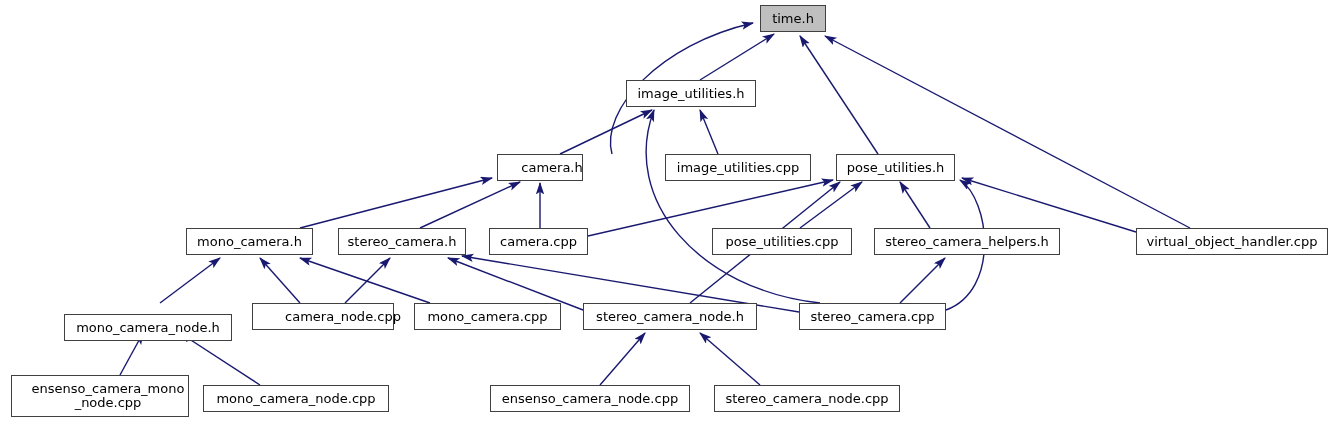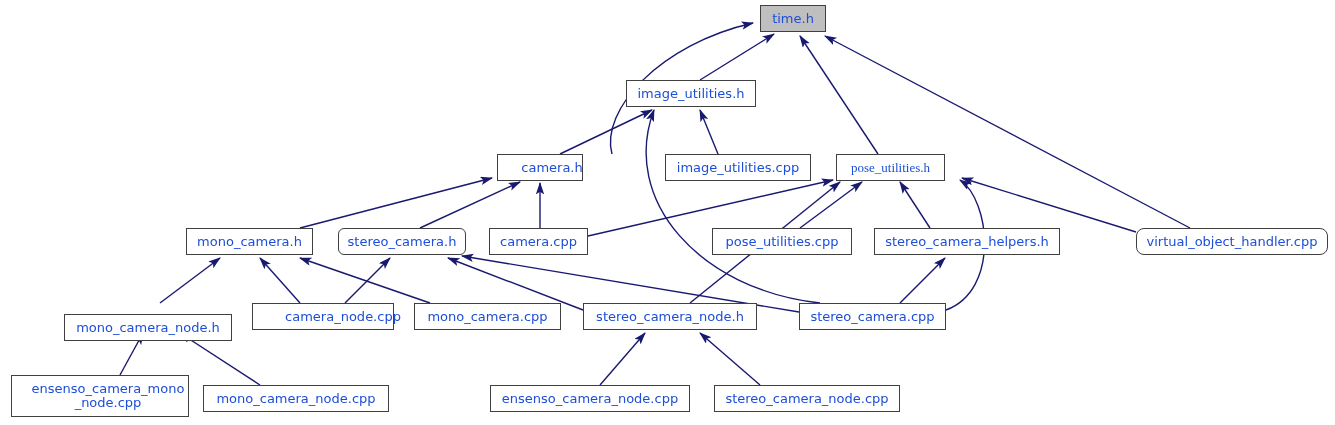--- a/index.html
+++ b/index.html
@@ -4,21 +4,21 @@
 <style>
   html,body{margin:0;padding:0;background:#ffffff;}
   body{font-family:"DejaVu Sans","Liberation Sans",sans-serif;}
   #graph{position:relative;width:1335px;height:425px;background:#fff;overflow:hidden;}
   #edge-layer{position:absolute;left:0;top:0;width:1335px;height:425px;}
   .node{
     position:absolute;
     box-sizing:border-box;
     border:1px solid #404040;
     background:#ffffff;
-    color:#1d4ed8;
+    color:#000000;
     font-size:13px;
     line-height:14px;
     display:flex;
     align-items:center;
     justify-content:center;
     text-align:center;
     white-space:pre-line;
     letter-spacing:0px;
   }
   .node.root{
@@ -65,27 +65,27 @@
         <path d="M 260,385 L 180,333" fill="none" stroke="#191970" stroke-width="1.4" marker-end="url(#arrowhead)"></path>
         <path d="M 600,385 L 645,333" fill="none" stroke="#191970" stroke-width="1.4" marker-end="url(#arrowhead)"></path>
         <path d="M 760,385 L 700,333" fill="none" stroke="#191970" stroke-width="1.4" marker-end="url(#arrowhead)"></path>
       </g>
   </svg>
   <div id="nodes">
       <div class="node root" style="left: 760px; top: 5px; width: 66px; height: 27px;"><span class="node-label">time.h</span></div>
       <div class="node" style="left: 626px; top: 80px; width: 130px; height: 27px;"><span class="node-label">image_utilities.h</span></div>
       <div class="node" style="left: 497px; top: 154px; width: 86px; height: 27px; padding-left: 24px;"><span class="node-label">camera.h</span></div>
       <div class="node" style="left: 665px; top: 154px; width: 146px; height: 27px;"><span class="node-label">image_utilities.cpp</span></div>
-      <div class="node" style="left: 836px; top: 154px; width: 109px; height: 27px; font-family: Liberation Serif, serif;"><span class="node-label">pose_utilities.h</span></div>
+      <div class="node" style="left: 836px; top: 154px; width: 119px; height: 27px;"><span class="node-label">pose_utilities.h</span></div>
       <div class="node" style="left: 186px; top: 228px; width: 127px; height: 27px;"><span class="node-label">mono_camera.h</span></div>
-      <div class="node" style="left: 338px; top: 228px; width: 128px; height: 27px; border-radius: 6px;"><span class="node-label">stereo_camera.h</span></div>
+      <div class="node" style="left: 338px; top: 228px; width: 128px; height: 27px;"><span class="node-label">stereo_camera.h</span></div>
       <div class="node" style="left: 489px; top: 228px; width: 99px; height: 27px;"><span class="node-label">camera.cpp</span></div>
       <div class="node" style="left: 712px; top: 228px; width: 140px; height: 27px;"><span class="node-label">pose_utilities.cpp</span></div>
       <div class="node" style="left: 874px; top: 228px; width: 186px; height: 27px; text-align: center;"><span class="node-label">stereo_camera_helpers.h</span></div>
-      <div class="node" style="left: 1136px; top: 228px; width: 192px; height: 27px; border-radius: 8px;"><span class="node-label">virtual_object_handler.cpp</span></div>
+      <div class="node" style="left: 1136px; top: 228px; width: 192px; height: 27px;"><span class="node-label">virtual_object_handler.cpp</span></div>
       <div class="node" style="left: 64px; top: 303px; width: 168px; height: 27px; margin-top: 11px;"><span class="node-label">mono_camera_node.h</span></div>
       <div class="node" style="left: 252px; top: 303px; width: 142px; height: 27px; padding-left: 40px;"><span class="node-label">camera_node.cpp</span></div>
       <div class="node" style="left: 414px; top: 303px; width: 147px; height: 27px;"><span class="node-label">mono_camera.cpp</span></div>
       <div class="node" style="left: 583px; top: 303px; width: 174px; height: 27px;"><span class="node-label">stereo_camera_node.h</span></div>
       <div class="node" style="left: 799px; top: 303px; width: 147px; height: 27px;"><span class="node-label">stereo_camera.cpp</span></div>
       <div class="node" style="left: 11px; top: 375px; width: 178px; height: 42px; padding-left: 16px;"><span class="node-label">ensenso_camera_mono
 _node.cpp</span></div>
       <div class="node" style="left: 203px; top: 385px; width: 186px; height: 27px;"><span class="node-label">mono_camera_node.cpp</span></div>
       <div class="node" style="left: 490px; top: 385px; width: 200px; height: 27px;"><span class="node-label">ensenso_camera_node.cpp</span></div>
       <div class="node" style="left: 714px; top: 385px; width: 186px; height: 27px;"><span class="node-label">stereo_camera_node.cpp</span></div>

